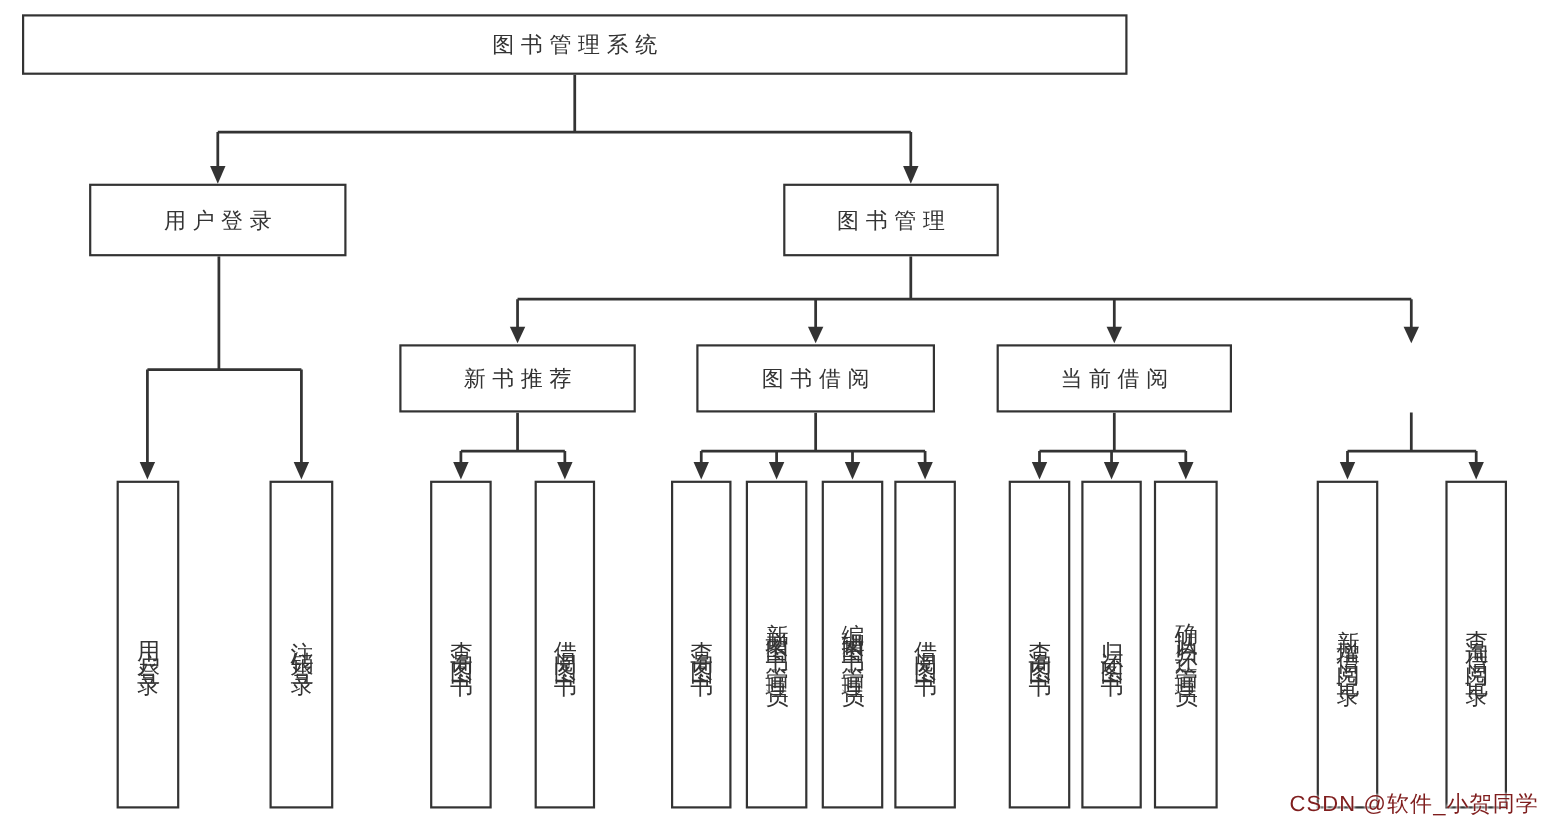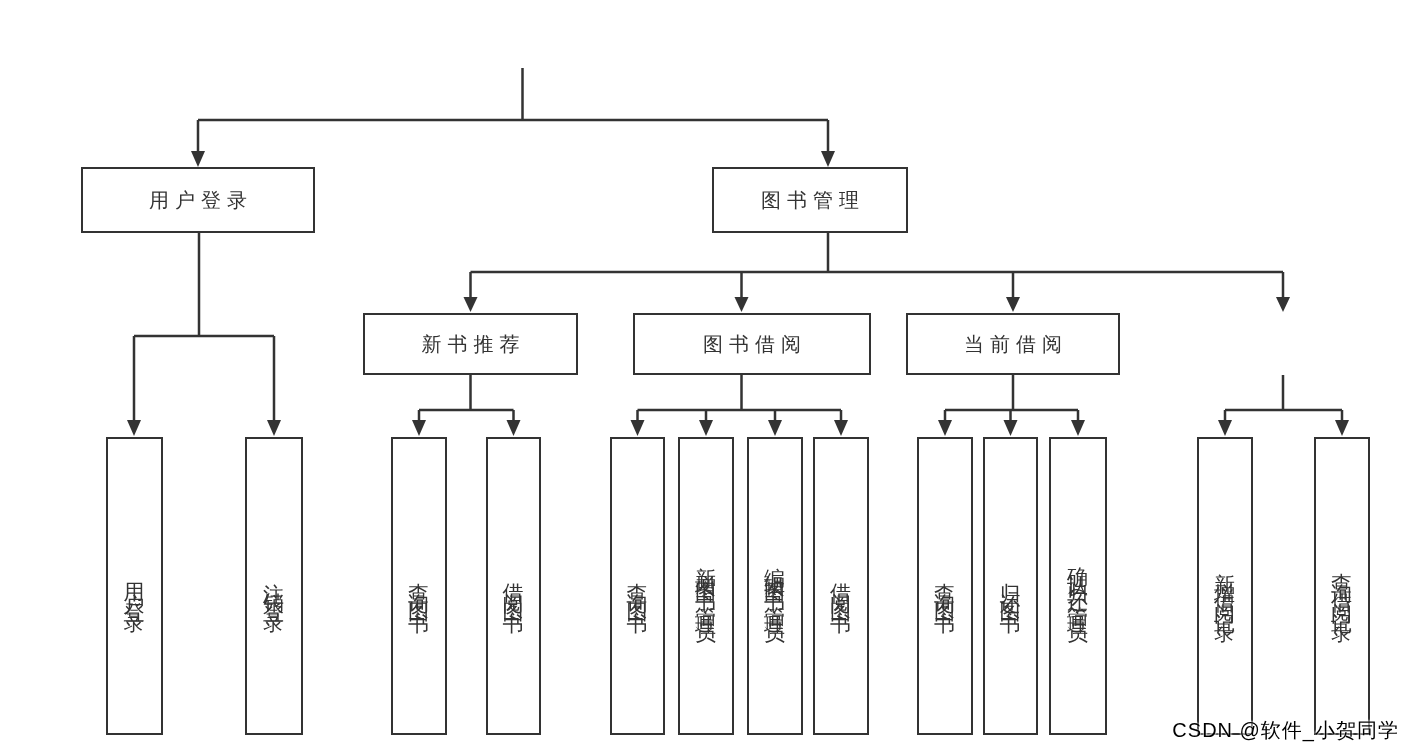--- a/index.html
+++ b/index.html
@@ -46,21 +46,21 @@
     color: #333333;
     white-space: nowrap;
   }
   .watermark {
     position: absolute;
     right: 6px;
     bottom: 3px;
     z-index: 5;
     font-size: 20px;
     letter-spacing: 1px;
-    color: #000000;
+    color: #7f1d1d;
     text-shadow: 1px 1px 2px rgba(255,255,255,0.9), -1px -1px 2px rgba(255,255,255,0.9);
     white-space: nowrap;
   }
 </style>
 </head>
 <body>
 
 <div class="canvas">
 
   <svg class="connectors" viewBox="0 0 1405 747" xmlns="http://www.w3.org/2000/svg">
@@ -106,32 +106,35 @@
       <polygon points="1071,420 1085,420 1078,436"></polygon>
     </g>
 
     <g>
       <path d="M1283 375 V410 M1225 410 H1342 M1225 410 V421 M1342 410 V421"></path>
       <polygon points="1218,420 1232,420 1225,436"></polygon>
       <polygon points="1335,420 1349,420 1342,436"></polygon>
     </g>
   </svg>
 
+  <div class="node" style="left:20px; top:13px; width:1005px; height:55px;">
+    <span class="hlabel">图书管理系统</span>
+  </div>
 
   <div class="node" style="left:81px; top:167px; width:234px; height:66px;">
     <span class="hlabel">用户登录</span>
   </div>
   <div class="node" style="left:712px; top:167px; width:196px; height:66px;">
     <span class="hlabel">图书管理</span>
   </div>
 
   <div class="node" style="left:363px; top:313px; width:215px; height:62px;">
     <span class="hlabel">新书推荐</span>
   </div>
-  <div class="node" style="left:633px; top:313px; width:238px; height:62px;">
+  <div class="node" style="left:633px; top:313px; width:217px; height:62px;">
     <span class="hlabel">图书借阅</span>
   </div>
   <div class="node" style="left:906px; top:313px; width:214px; height:62px;">
     <span class="hlabel">当前借阅</span>
   </div>
 
   <div class="node" style="left:106px; top:437px; width:57px; height:298px;">
     <span class="vlabel">用户登录</span>
   </div>
   <div class="node" style="left:245px; top:437px; width:58px; height:298px;">

